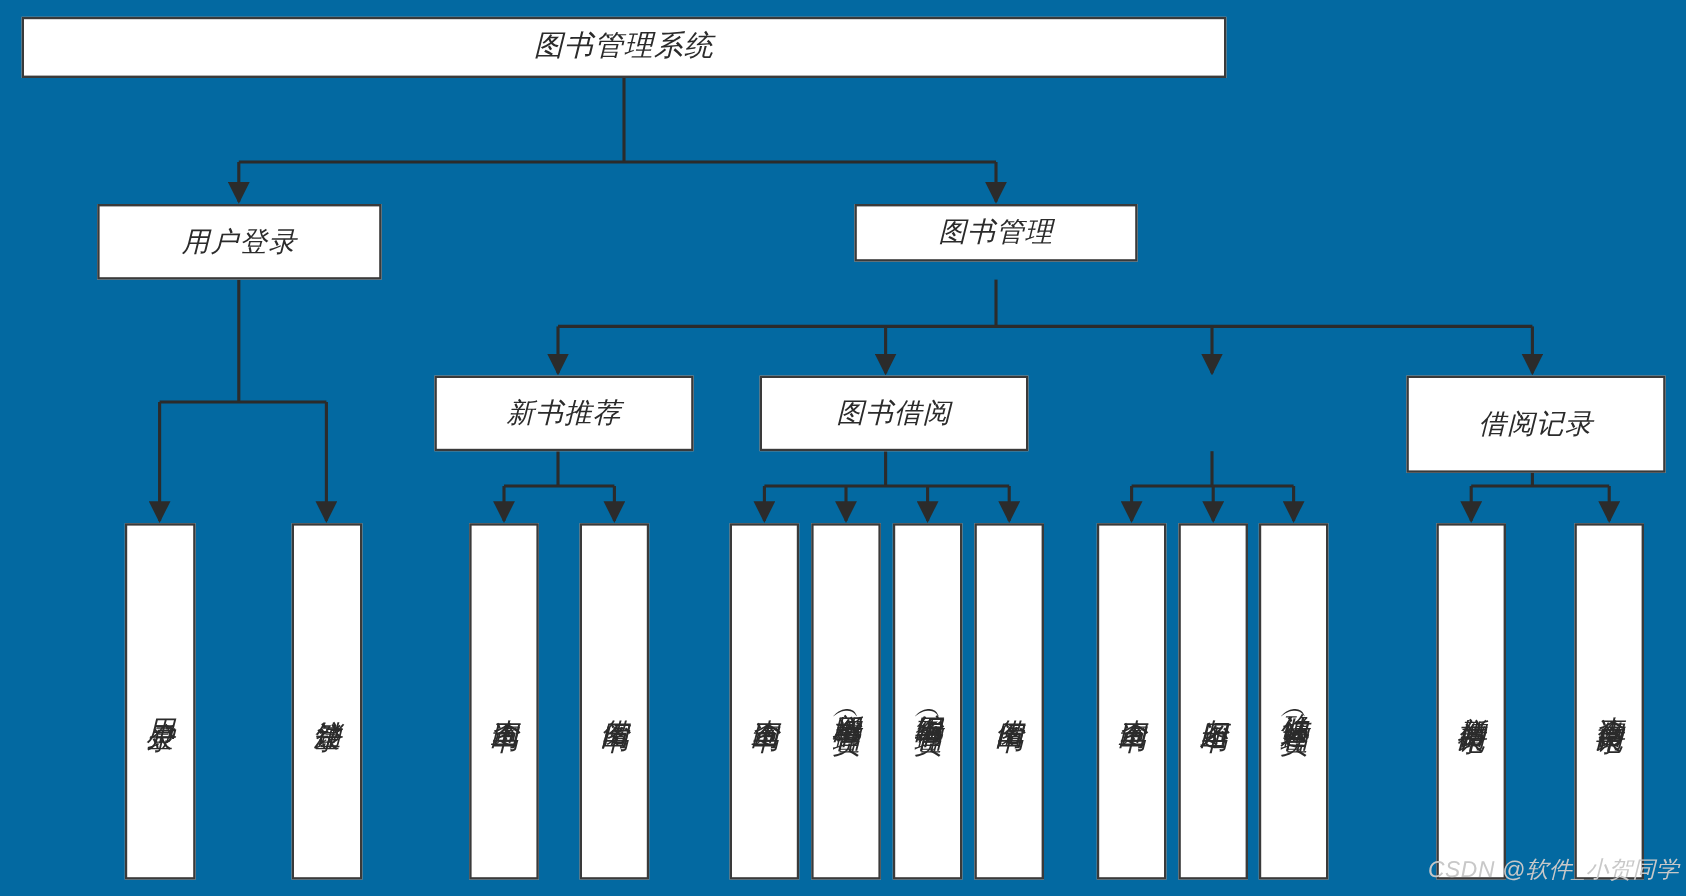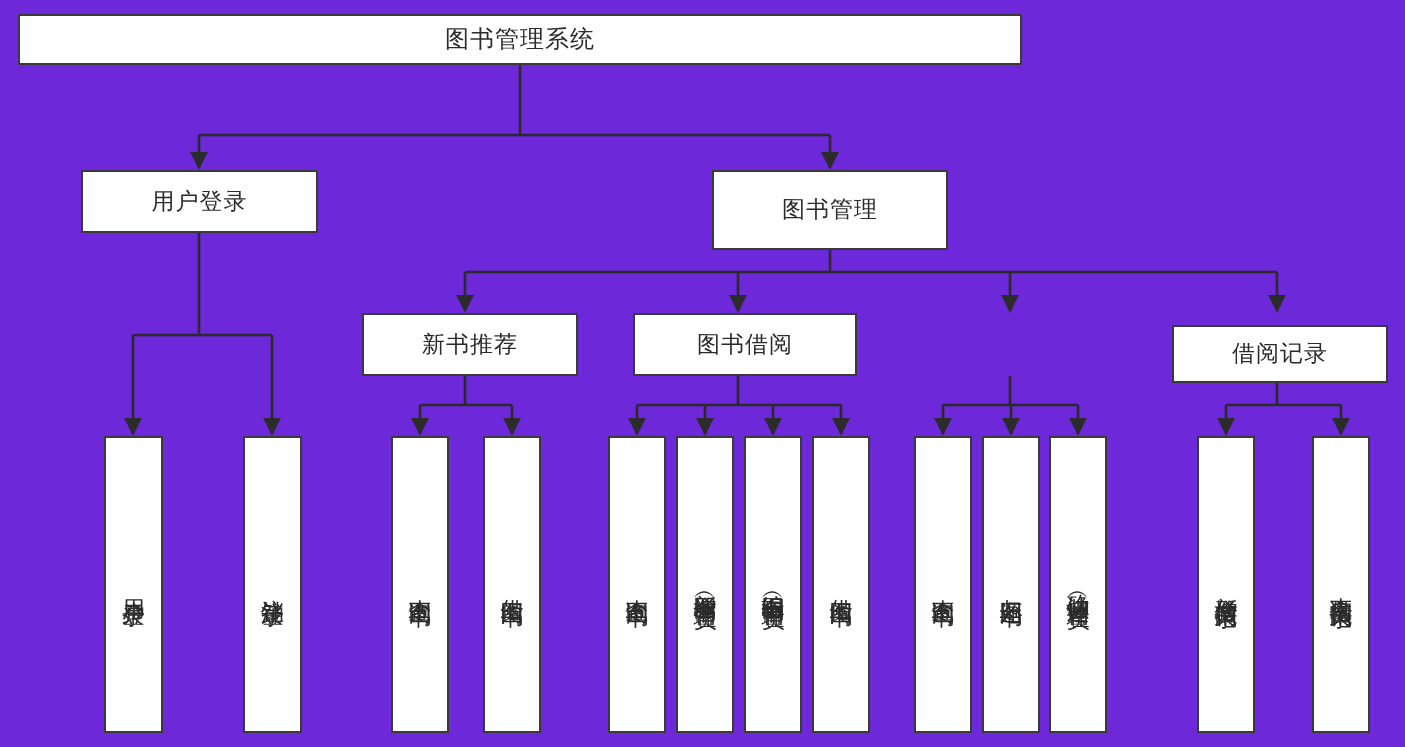--- a/index.html
+++ b/index.html
@@ -7,22 +7,23 @@
     padding: 0;
     background: #ffffff;
   }
   body {
     font-family: "Liberation Sans", "DejaVu Sans", sans-serif;
   }
   #diagram-root {
     position: relative;
     width: 1405px;
     height: 747px;
-    background: #6d28d9;
+    background: #0369a1;
     overflow: hidden;
+    font-style: italic;
   }
   #wires {
     position: absolute;
     left: 0;
     top: 0;
     width: 1405px;
     height: 747px;
     pointer-events: none;
   }
   .node {
@@ -122,31 +123,31 @@
     </g>
   </svg>
 
   <div class="node horiz root" style="left:18px; top:14px; width:1004px; height:51px;">
     <span class="node-label">图书管理系统</span>
   </div>
 
   <div class="node horiz" style="left:81px; top:170px; width:237px; height:63px;">
     <span class="node-label">用户登录</span>
   </div>
-  <div class="node horiz" style="left:712px; top:170px; width:236px; height:80px;">
+  <div class="node horiz" style="left:712px; top:170px; width:236px; height:48px;">
     <span class="node-label">图书管理</span>
   </div>
 
   <div class="node horiz" style="left:362px; top:313px; width:216px; height:63px;">
     <span class="node-label">新书推荐</span>
   </div>
   <div class="node horiz" style="left:633px; top:313px; width:224px; height:63px;align-items:center;">
     <span class="node-label">图书借阅</span>
   </div>
-  <div class="node horiz" style="left:1172px; top:325px; width:216px; height:58px;">
+  <div class="node horiz" style="left:1172px; top:313px; width:216px; height:81px;">
     <span class="node-label">借阅记录</span>
   </div>
 
   <div class="node vert" style="left:104px; top:436px; width:59px; height:297px;">
     <span class="node-label">用户登录</span>
   </div>
   <div class="node vert" style="left:243px; top:436px; width:59px; height:297px;">
     <span class="node-label">注销登录</span>
   </div>
 
@@ -180,14 +181,15 @@
     <span class="node-label">确认归还（管理员）</span>
   </div>
 
   <div class="node vert" style="left:1197px; top:436px; width:58px; height:297px;">
     <span class="node-label">新增借阅记录</span>
   </div>
   <div class="node vert" style="left:1312px; top:436px; width:58px; height:297px;">
     <span class="node-label">查询借阅记录</span>
   </div>
 
+  <div id="watermark" style="left:1190px; top:712px;">CSDN @软件_小贺同学</div>
 
 </div>
 
 </body></html>

